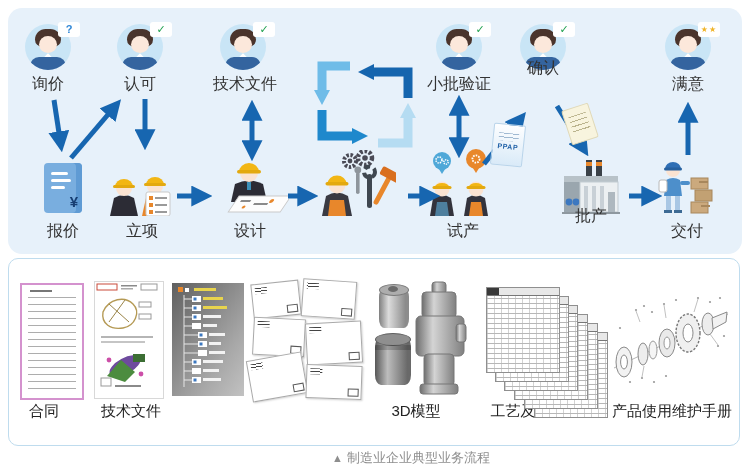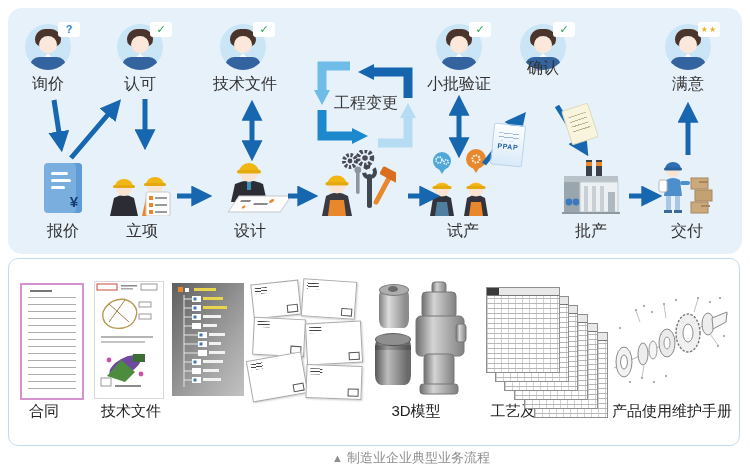--- a/index.html
+++ b/index.html
@@ -131,21 +131,20 @@
       <polyline points="100,40 100,14 66,14" stroke="#1565AE"></polyline>
       <polyline points="42,8 14,8 14,32" stroke="#6FBCE8"></polyline>
       <polyline points="14,52 14,78 44,78" stroke="#1E88CC"></polyline>
       <polyline points="70,85 100,85 100,60" stroke="#B5DCF2"></polyline>
     </g>
     <polygon points="66,6 66,22 50,14" fill="#1565AE"></polygon>
     <polygon points="6,32 22,32 14,47" fill="#6FBCE8"></polygon>
     <polygon points="44,70 44,86 60,78" fill="#1E88CC"></polygon>
     <polygon points="92,60 108,60 100,45" fill="#B5DCF2"></polygon>
   </svg>
-  <div class="cycle-text">工程变更</div>
 
   <div class="actor" style="left:25px;top:24px;">
     <div class="circ">
         <div class="hair"></div>
         <div class="face"></div>
         <div class="shirt"></div>
         <div class="suit"></div>
       </div>
     <div class="bubble q">?</div>
   </div>
@@ -328,21 +327,21 @@
     <div class="t">PPAP</div>
   </div>
   <div class="creamdoc">
       <div class="l"></div>
     </div>
 
   <div class="lbl" style="left:13px;top:221px;">报价</div>
   <div class="lbl" style="left:92px;top:221px;">立项</div>
   <div class="lbl" style="left:200px;top:221px;">设计</div>
   <div class="lbl" style="left:413px;top:221px;">试产</div>
-  <div class="lbl" style="left:541px;top:221px;">批产</div>
+  <div class="lbl" style="left:541px;top:206px;">批产</div>
   <div class="lbl" style="left:637px;top:221px;">交付</div>
 
   <div class="panel-bottom"></div>
 
   <div class="contract">
     <div class="title"></div>
       <div class="body"></div>
   </div>
 
   <div class="techdoc">

